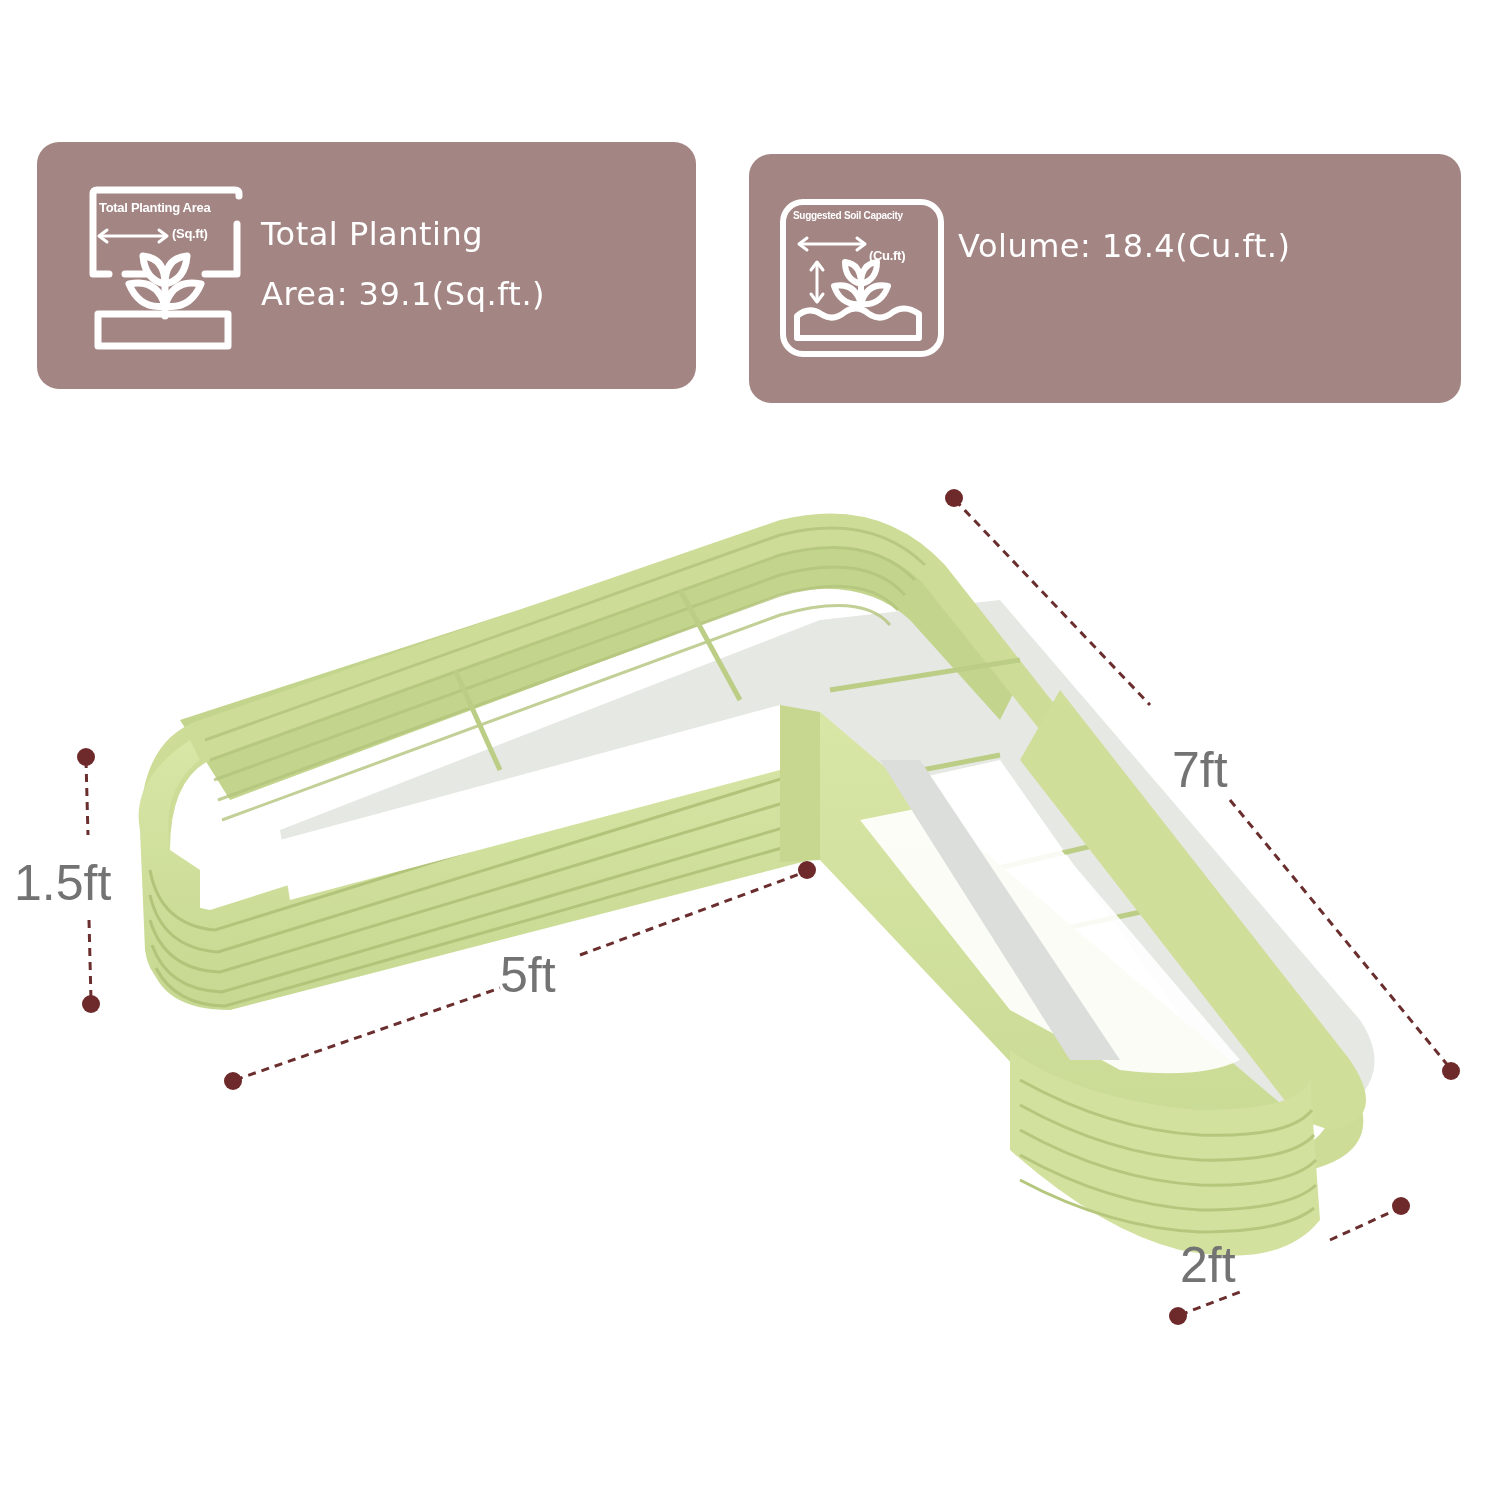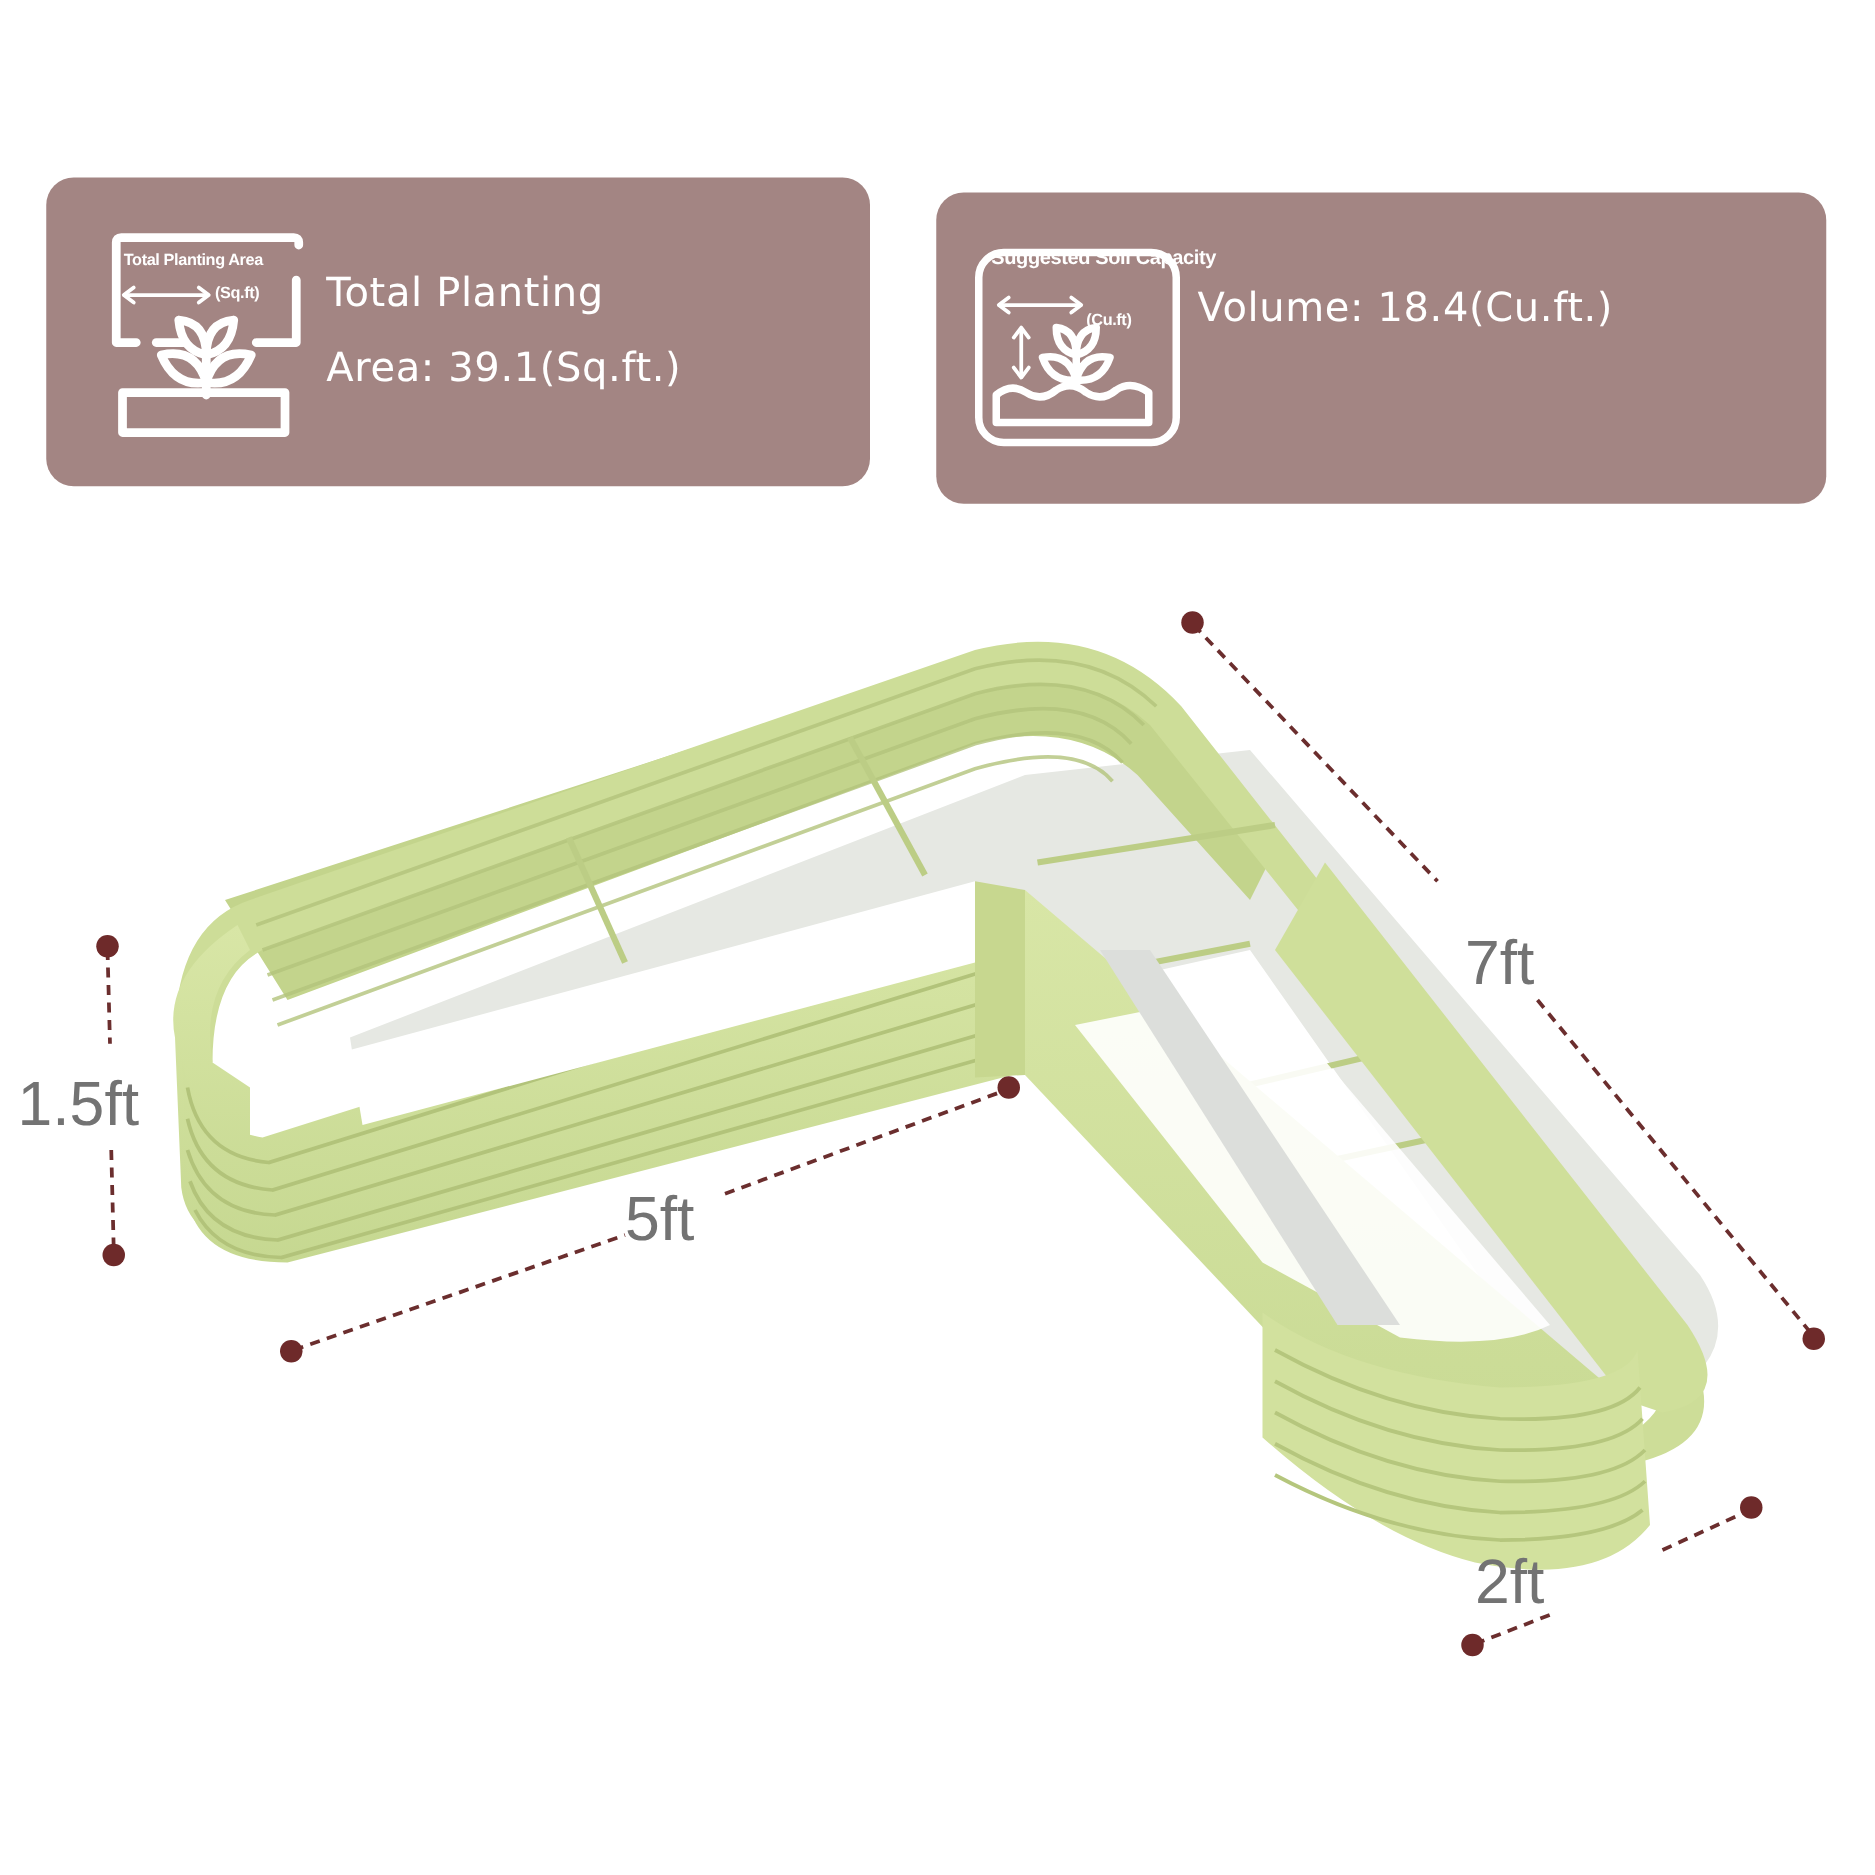--- a/index.html
+++ b/index.html
@@ -63,21 +63,21 @@
       <line x1="38" y1="66" x2="38" y2="102" stroke-width="3"></line>
       <path d="M32 72 L38 64 L44 72" stroke-width="3"></path>
       <path d="M32 96 L38 104 L44 96" stroke-width="3"></path>
       <path d="M82 110 L82 82"></path>
       <path d="M82 86 Q66 82 66 64 Q82 66 82 86"></path>
       <path d="M82 86 Q98 82 98 64 Q82 66 82 86"></path>
       <path d="M82 106 Q62 108 55 88 Q76 84 82 106"></path>
       <path d="M82 106 Q102 108 109 88 Q88 84 82 106"></path>
       <path d="M18 118 Q30 108 42 116 Q54 124 66 114 Q78 106 90 116 Q102 124 114 114 Q126 106 140 116 L140 140 L18 140 Z"></path>
     </svg>
-    <span class="icon-caption" style="left:14px; top:0; font-size:16px;">Suggested Soil Capacity</span>
+    <span class="icon-caption" style="left:14px; top:12px; font-size:10px;">Suggested Soil Capacity</span>
     <span class="icon-caption" style="left:90px; top:38px;margin-top:12px;">(Cu.ft)</span>
   </div>
   <div class="card-text">
     <div>Volume: 18.4(Cu.ft.)</div>
   </div>
 </div>
 
 <svg class="scene" width="1500" height="1500" viewBox="0 0 1500 1500">
   <defs>
     <linearGradient id="bedGrad" x1="0" y1="0" x2="0" y2="1">

